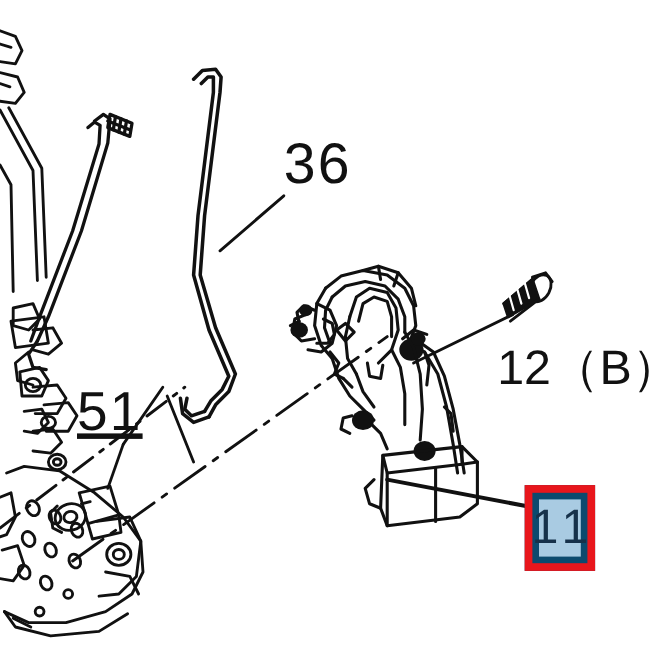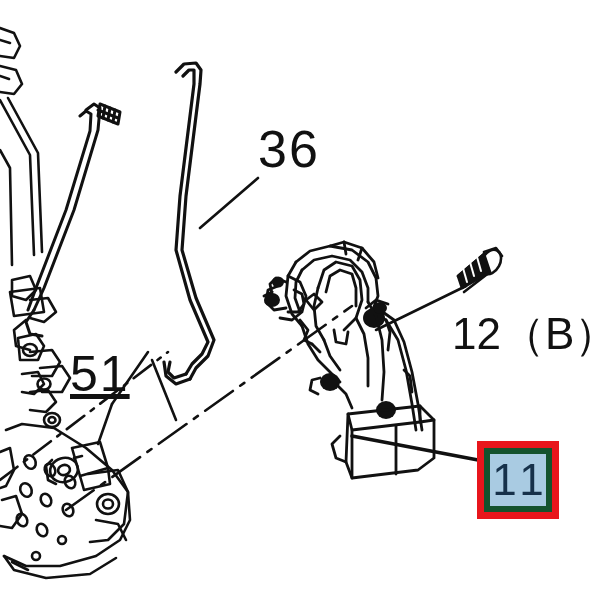--- a/index.html
+++ b/index.html
@@ -49,25 +49,25 @@
   #label-12b {
     left: 452px;
     top: 305px;
     font-size: 44px;
     letter-spacing: 0px;
   }
   #highlight-box {
     position: absolute;
     left: 477px;
     top: 441px;
-    width: 82px;
+    width: 64px;
     height: 78px;
     box-sizing: border-box;
     border: 7px solid #e8161c;
-    background: #14532d;
+    background: #0c4a6e;
     padding: 6px;
   }
   #highlight-inner {
     width: 100%;
     height: 100%;
     box-sizing: border-box;
     background: #a9cbe2;
     display: flex;
     align-items: center;
     justify-content: center;

